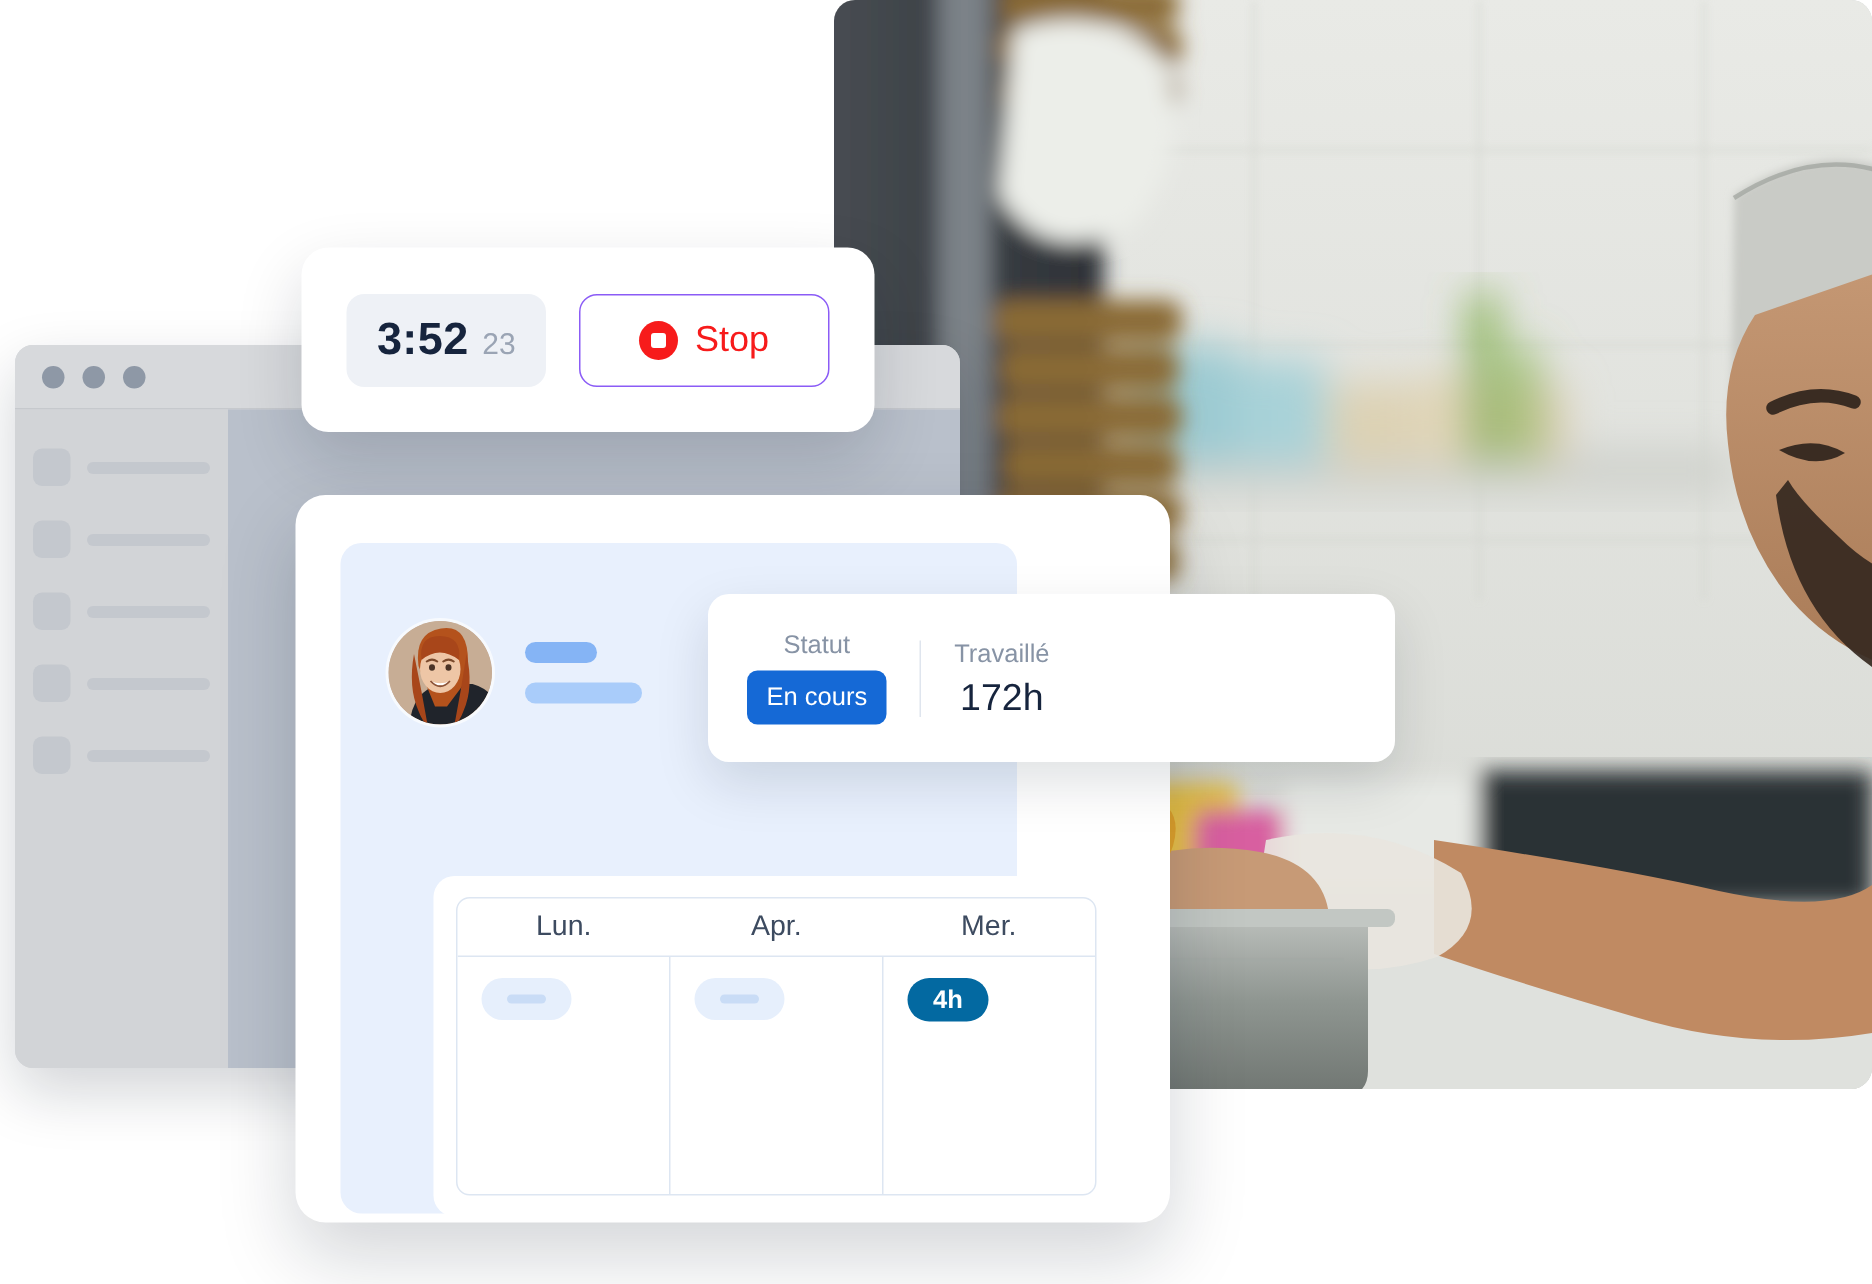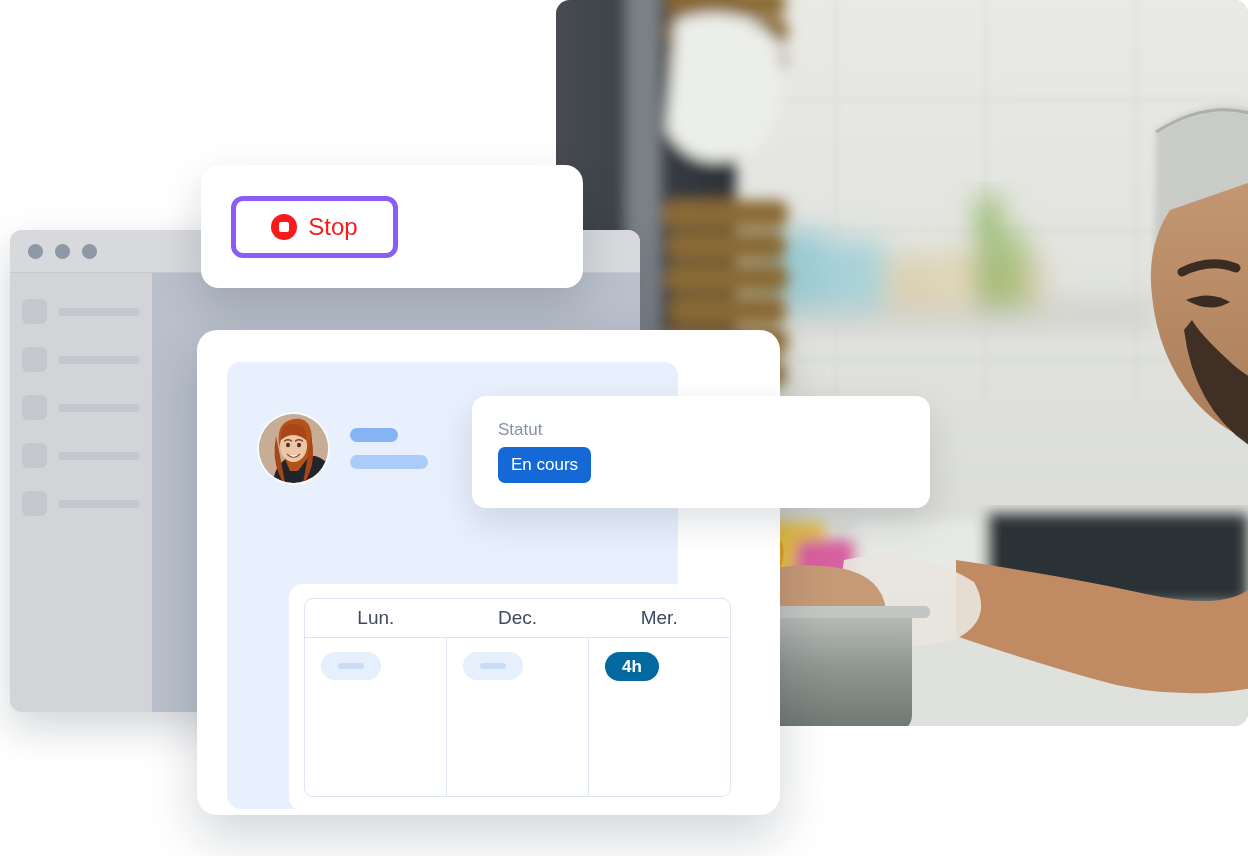--- a/index.html
+++ b/index.html
@@ -56,21 +56,21 @@
   .timer-pill{
     background:#eef1f6;border-radius:12px;
     height:62px;min-width:133px;
     display:flex;align-items:baseline;justify-content:center;gap:9px;
     padding:0 18px;box-sizing:border-box;
   }
   .timer-main{font-size:30px;font-weight:700;color:#16243d;letter-spacing:.3px;line-height:62px;}
   .timer-sub{font-size:20px;font-weight:400;color:#9aa4b4;line-height:62px;}
   .stop-btn{
     height:62px;min-width:167px;
-    border:5px solid #8b5cf6;border-radius:12px;background:#fff;
+    border:1px solid #8b5cf6;border-radius:12px;background:#fff;
     display:flex;align-items:center;justify-content:center;gap:11px;
     padding:0 20px;box-sizing:border-box;cursor:pointer;
   }
   .stop-ico{width:26px;height:26px;border-radius:50%;background:#f71b1b;
             display:flex;align-items:center;justify-content:center;flex:none;}
   .stop-ico i{display:block;width:10px;height:10px;background:#fff;border-radius:2px;}
   .stop-lbl{font-size:24px;color:#f71b1b;font-weight:400;}
 
   
   .dash-card{
@@ -113,21 +113,21 @@
   .chip-blue{display:inline-flex;align-items:center;justify-content:center;
              height:29px;min-width:54px;border-radius:15px;background:#0369a1;
              color:#fff;font-size:17px;font-weight:700;padding:0 14px;box-sizing:border-box;}
 
   
   .stats-card{
     position:absolute;left:472px;top:396px;width:458px;height:112px;
     background:#ffffff;border-radius:14px;
     box-shadow:0 14px 36px rgba(10,20,40,.13);
     display:flex;align-items:center;
-    padding:0 26px;box-sizing:border-box;
+    padding:0 26px;box-sizing:border-box;text-align:center;
   }
   .stat{display:flex;flex-direction:column;gap:9px;padding:0 22px;box-sizing:border-box;}
   .stat:first-child{padding-left:0;}
   .stat + .stat{border-left:1px solid #dfe5ee;}
   .stat-lbl{font-size:17px;color:#8793a5;line-height:1;}
   .stat-val{font-size:25px;color:#16243d;font-weight:400;line-height:1;}
   .badge-blue{display:inline-flex;align-items:center;justify-content:center;
               background:#1569d6;color:#fff;font-size:17px;border-radius:7px;
               height:36px;padding:0 13px;box-sizing:border-box;white-space:nowrap;}
 </style>
@@ -280,20 +280,24 @@
         <div class="side-row">
           <span class="side-sq"></span>
           <span class="side-bar" style="width:120px"></span>
         </div>
       </div>
       <div class="winmock-main"></div>
     </div>
   </div>
 
   <div class="timer-card">
+    <div class="timer-pill">
+      <span class="timer-main">3:52</span>
+      <span class="timer-sub">23</span>
+    </div>
     <div class="stop-btn">
       <span class="stop-ico">
           <i></i>
         </span>
       <span class="stop-lbl">Stop</span>
     </div>
   </div>
 
   <div class="dash-card">
     <div class="dash-inner">
@@ -332,21 +336,21 @@
         <div class="ghost-lines">
           <span class="g1"></span>
           <span class="g2"></span>
         </div>
       </div>
 
       <div class="table-card">
         <div class="table-box">
           <div class="thead">
             <div class="th">Lun.</div>
-            <div class="th">Dec.</div>
+            <div class="th">Apr.</div>
             <div class="th">Mer.</div>
           </div>
           <div class="tbody">
             <div class="td">
               <span class="chip-ghost">
                   <i></i>
                 </span>
             </div>
             <div class="td">
               <span class="chip-ghost">
@@ -361,15 +365,19 @@
       </div>
 
     </div>
   </div>
 
   <div class="stats-card">
     <div class="stat">
       <span class="stat-lbl">Statut</span>
       <span class="badge-blue">En cours</span>
     </div>
+    <div class="stat">
+      <span class="stat-lbl">Travaillé</span>
+      <span class="stat-val">172h</span>
+    </div>
   </div>
 
 </div>
 
 </body></html>

